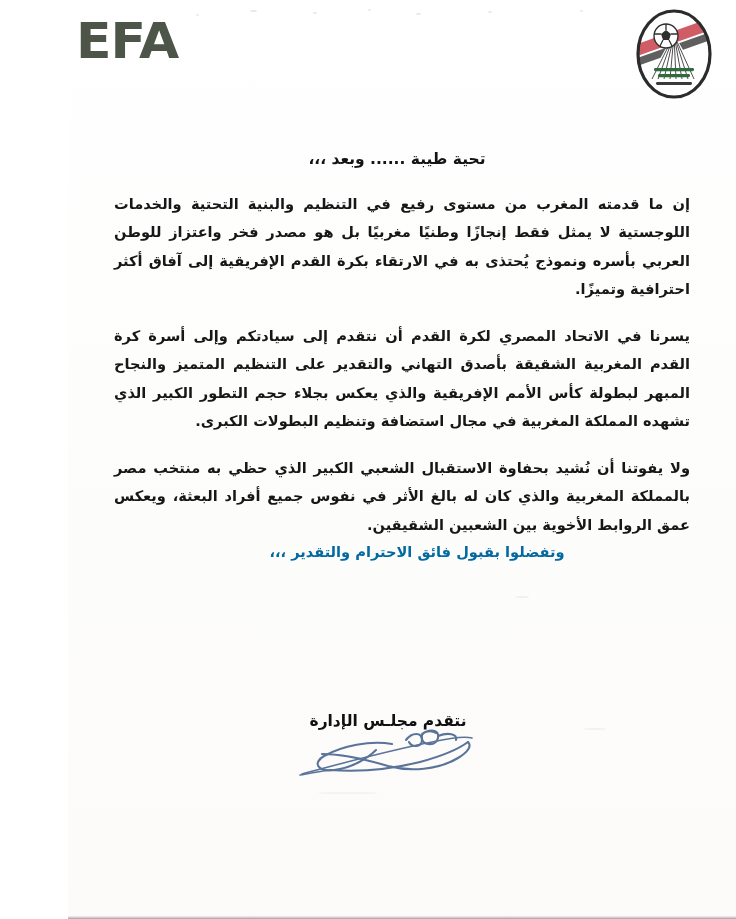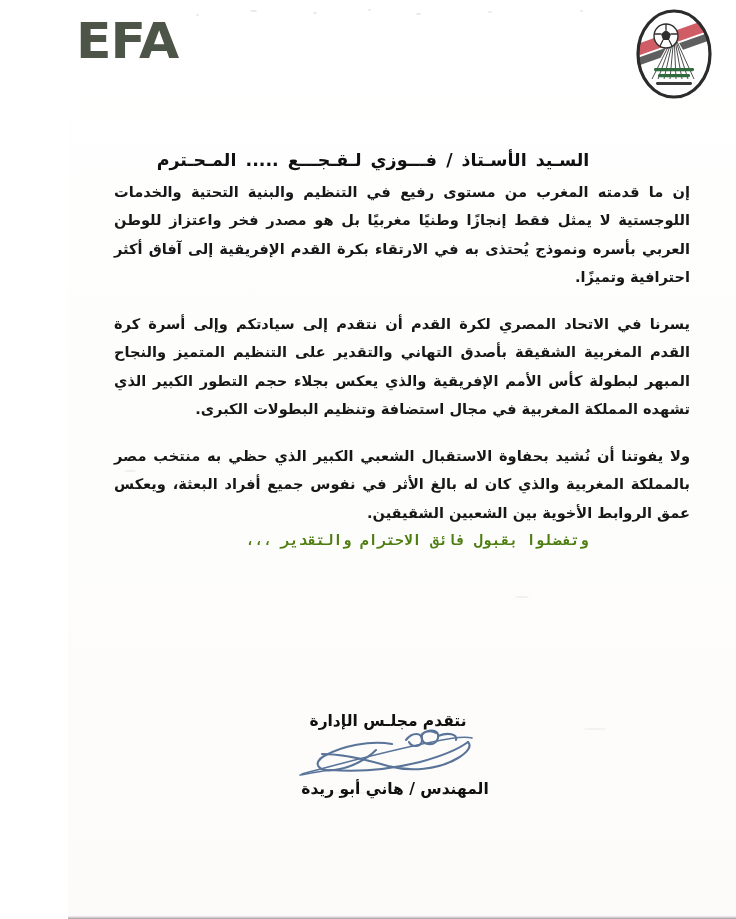--- a/index.html
+++ b/index.html
@@ -124,24 +124,23 @@
     margin: 0 0 18px 0;
     color: #171717;
     font-weight: 600;
   }
   .para:last-of-type { margin-bottom: 0; }
 
   .closing {
     text-align: center;
     font-size: 14.6px;
     font-weight: 600;
-    color: #4d7c0f;
+    color: #0369a1;
     margin: 4px 0 0 0;
     padding-left: 30px;
-    font-family: Liberation Mono, monospace;
   }
 
   
   .signature-block {
     position: absolute;
     left: 0; right: 0;
     top: 712px;
     text-align: center;
     direction: rtl;
   }
@@ -228,23 +227,23 @@
           </g>
           <rect x="26" y="74" width="36" height="3" rx="1.4" fill="#3a3a3a"></rect>
         </g>
         <ellipse cx="44" cy="46" rx="36" ry="43" fill="none" stroke="#2b2b2b" stroke-width="3.2"></ellipse>
       </svg>
     </div>
   </div>
 
   <div class="letter">
 
-    <div class="addressee">السـيد الأسـتاذ  /  فـــوزي لـقـجـــع ..... المـحـترم</div>
-
-
+
+
+    <div class="salutation">تحية طيبة ...... وبعد ،،،</div>
 
     <p class="para">إن ما قدمته المغرب من مستوى رفيع في التنظيم والبنية التحتية والخدمات اللوجستية لا يمثل فقط إنجازًا وطنيًا مغربيًا بل هو مصدر فخر واعتزاز للوطن العربي بأسره ونموذج يُحتذى به في الارتقاء بكرة القدم الإفريقية إلى آفاق أكثر احترافية وتميزًا.</p>
     <p class="para">يسرنا في الاتحاد المصري لكرة القدم أن نتقدم إلى سيادتكم وإلى أسرة كرة القدم المغربية الشقيقة بأصدق التهاني والتقدير على التنظيم المتميز والنجاح المبهر لبطولة كأس الأمم الإفريقية والذي يعكس بجلاء حجم التطور الكبير الذي تشهده المملكة المغربية في مجال استضافة وتنظيم البطولات الكبرى.</p>
     <p class="para">ولا يفوتنا أن نُشيد بحفاوة الاستقبال الشعبي الكبير الذي حظي به منتخب مصر بالمملكة المغربية والذي كان له بالغ الأثر في نفوس جميع أفراد البعثة، ويعكس عمق الروابط الأخوية بين الشعبين الشقيقين.</p>
 
     <div class="closing">وتفضلوا بقبول فائق الاحترام والتقدير ،،،</div>
   </div>
 
   <div class="signature-block">
 
@@ -258,17 +257,16 @@
           <path d="M 166 10 C 176 6, 186 8, 184 14"></path>
           <path d="M 120 18 C 98 14, 70 20, 52 30 C 40 37, 46 46, 62 44 C 80 42, 96 32, 104 24"></path>
           <path d="M 50 28 C 70 28, 96 34, 116 40 C 138 46, 166 44, 186 32 C 196 26, 200 20, 196 16"></path>
           <path d="M 196 16 C 188 22, 170 30, 148 36 C 120 43, 86 46, 58 44"></path>
           <path d="M 30 48 C 60 40, 110 26, 160 16 C 178 12, 192 10, 200 12" stroke-width="1.6"></path>
           <path d="M 58 44 C 44 46, 34 48, 28 49" stroke-width="1.6"></path>
         </g>
       </svg>
     </div>
 
-    <div class="sig-name">المهندس / هاني أبو ريدة</div>
   </div>
 
   <div class="bottom-edge"></div>
 </div>
 
 </body></html>

